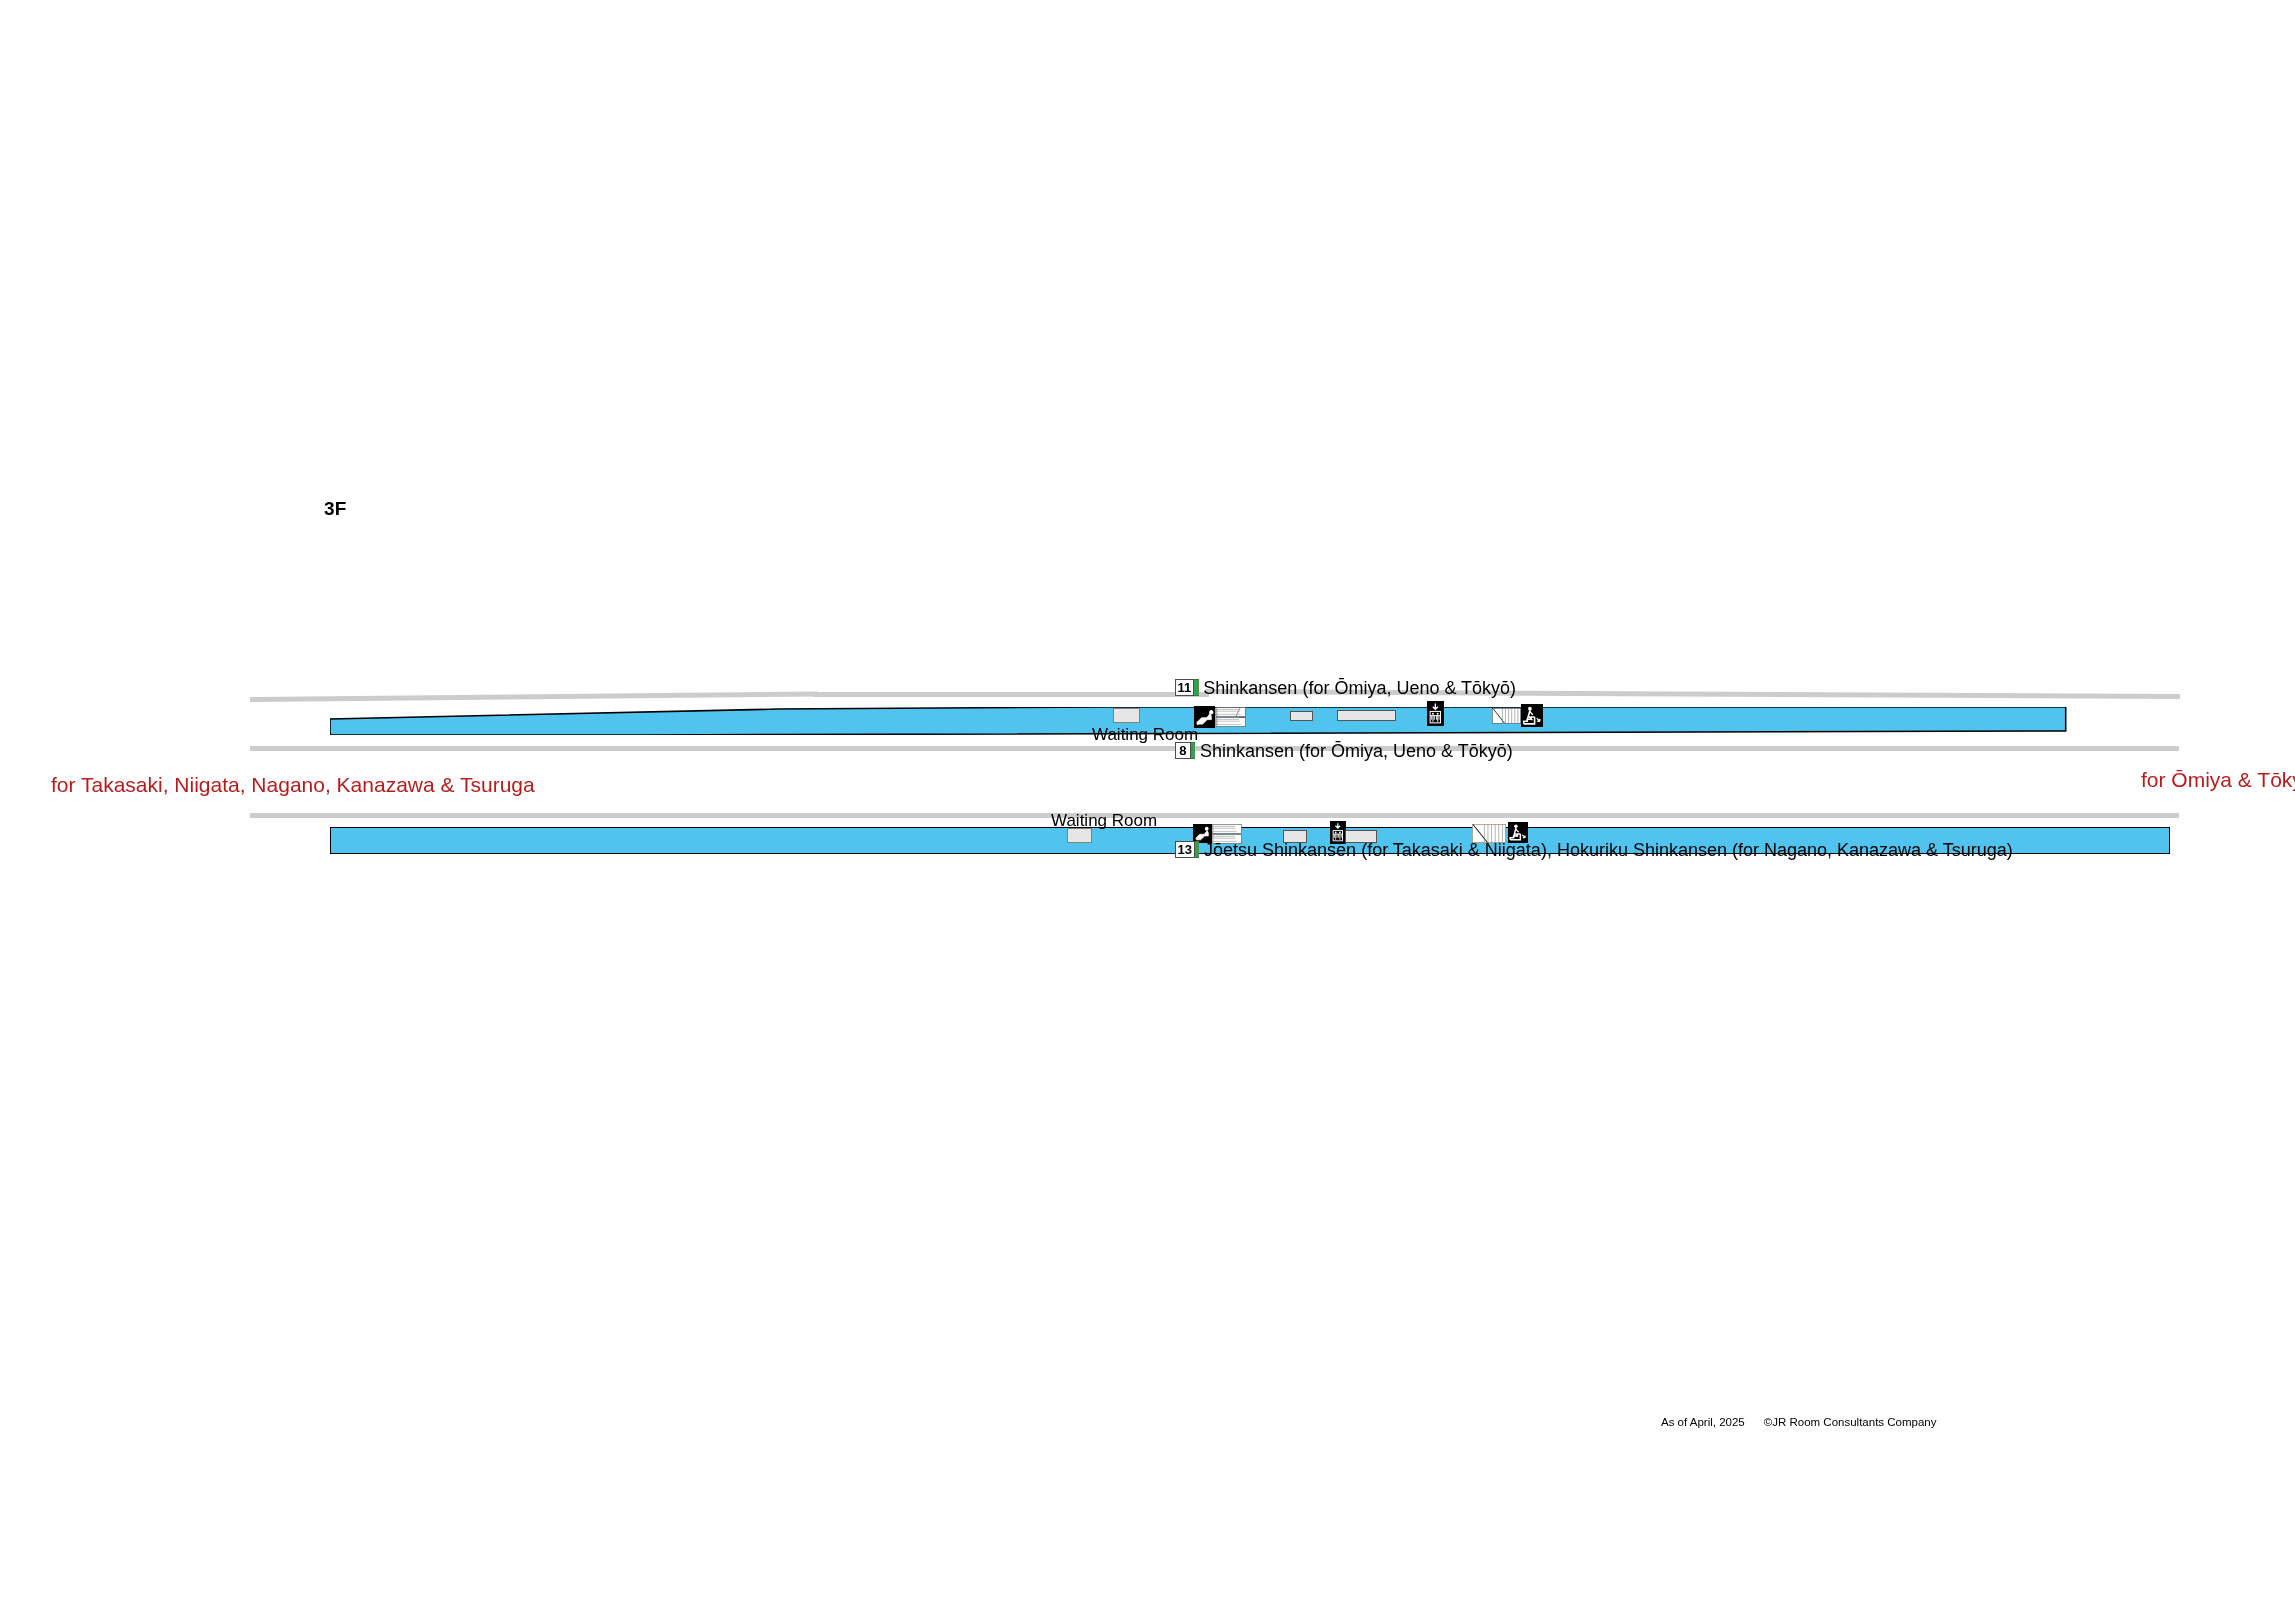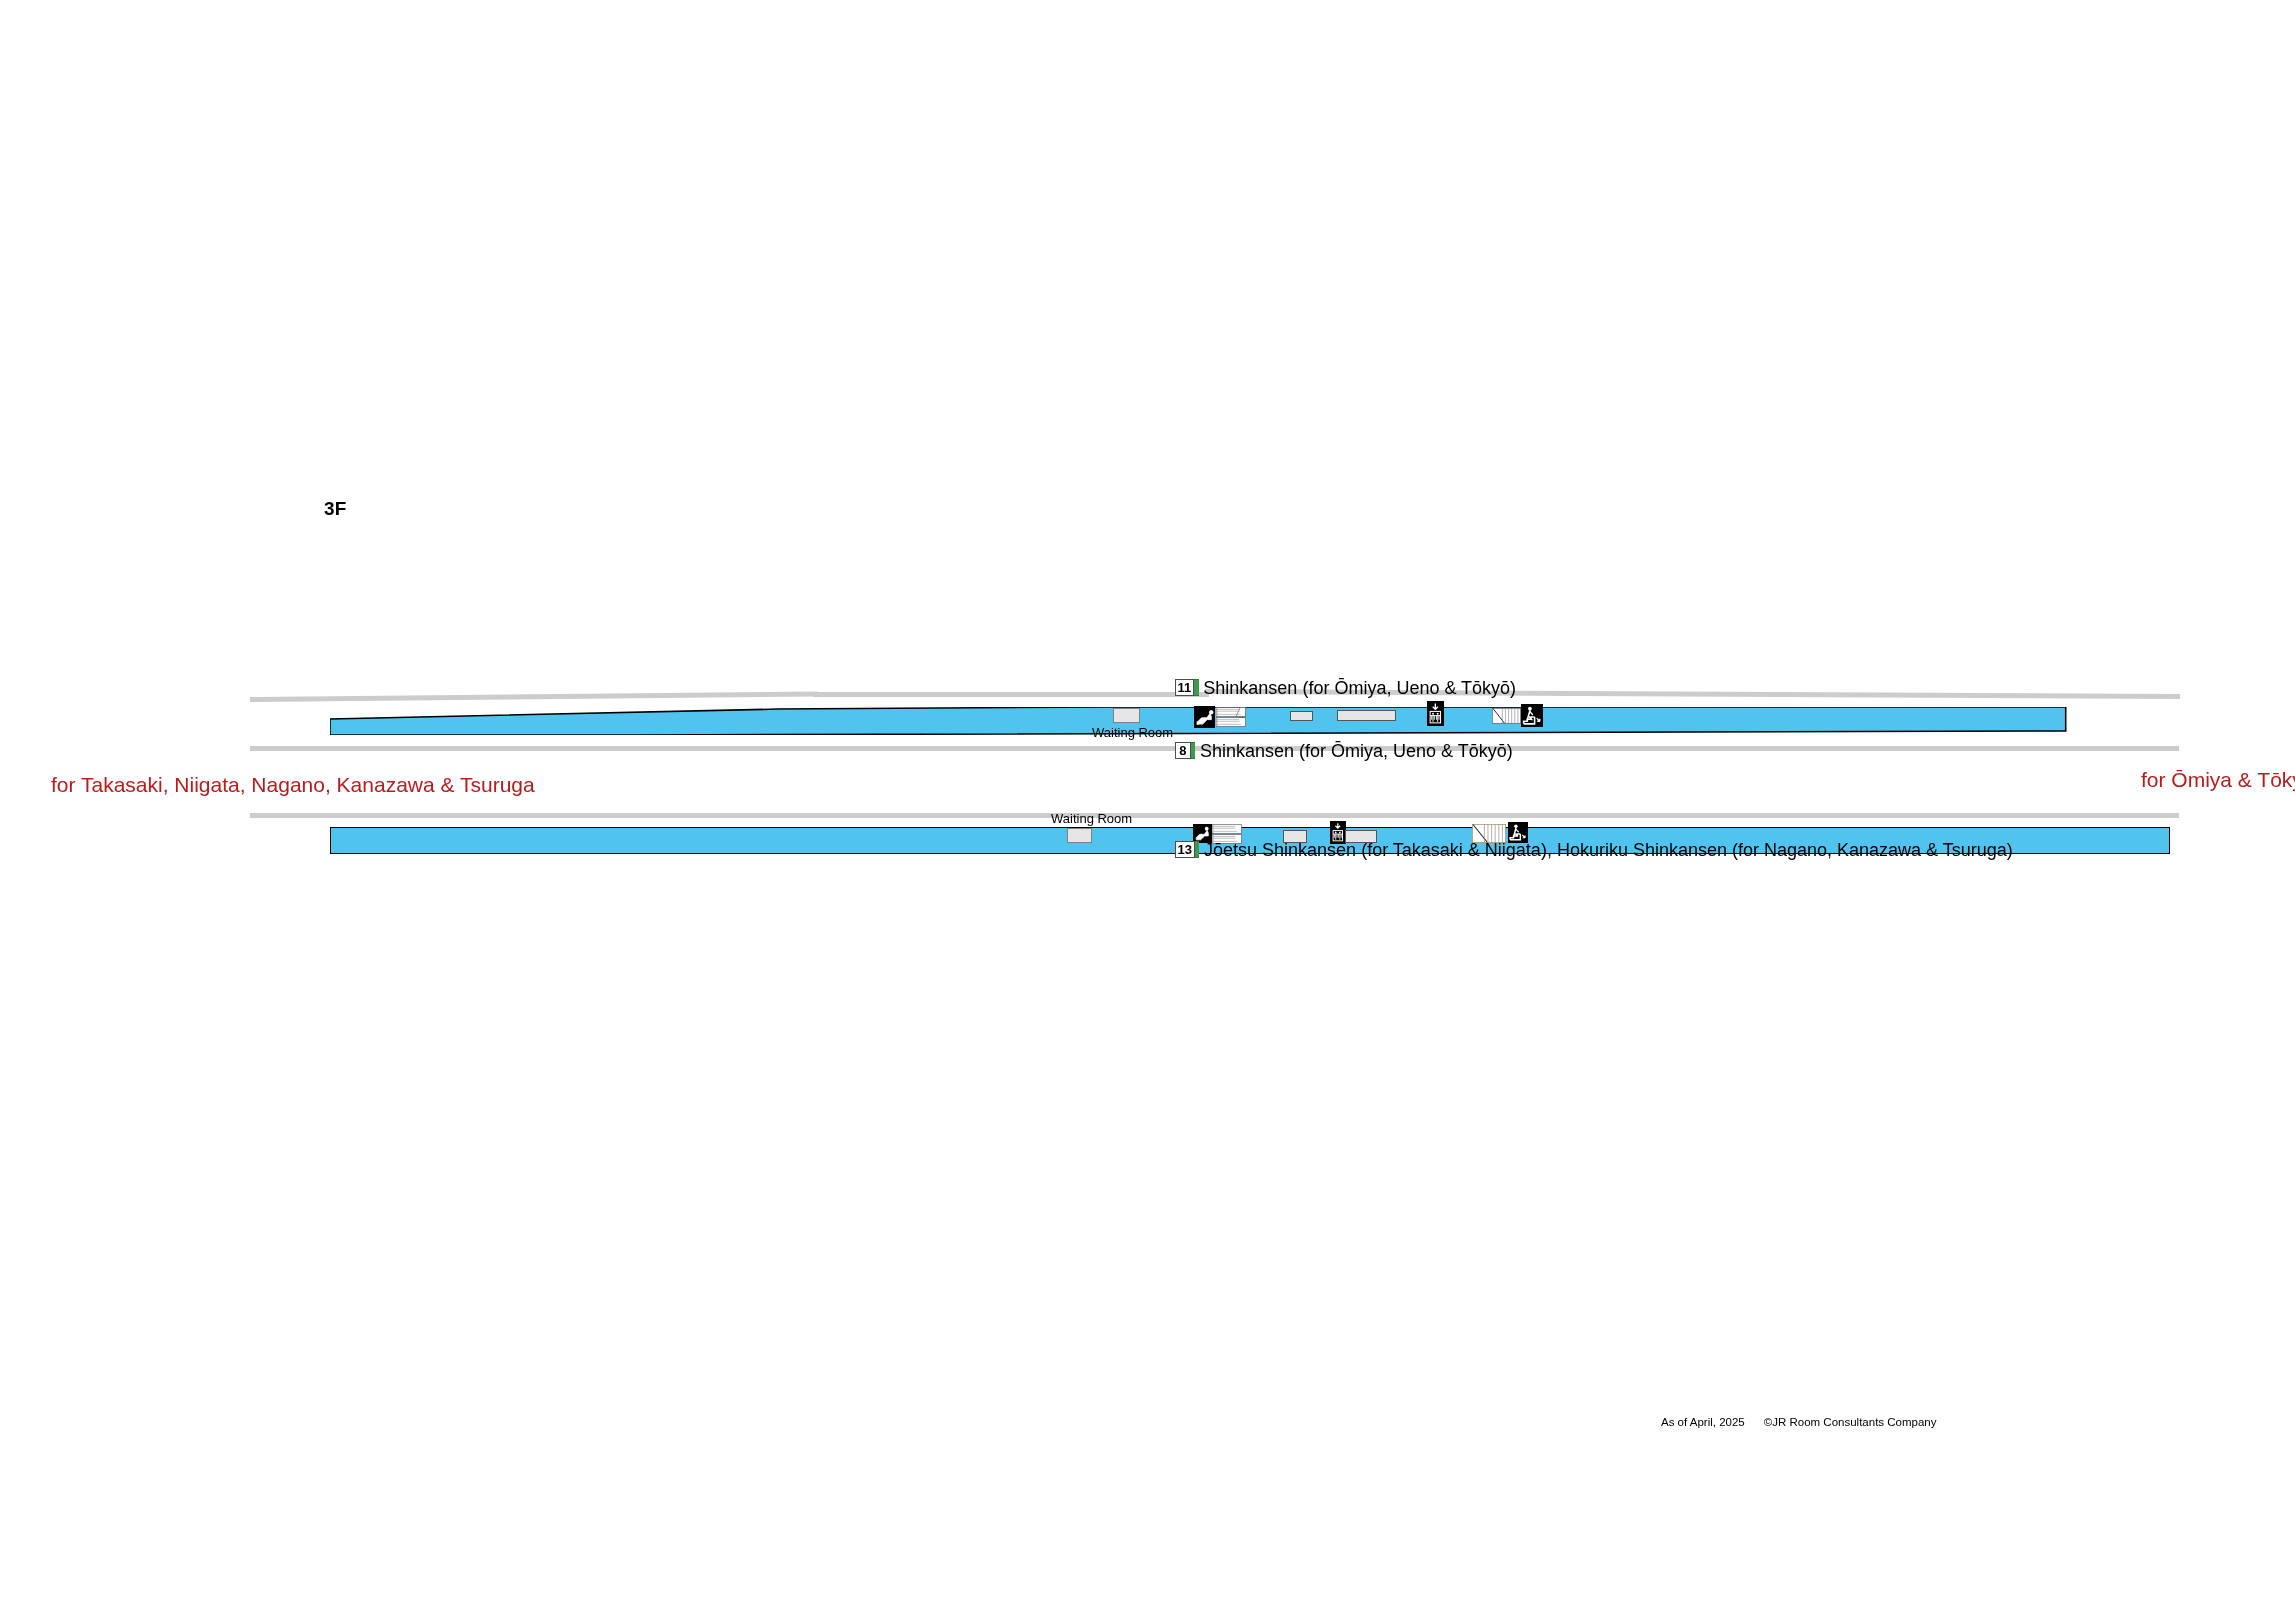--- a/index.html
+++ b/index.html
@@ -129,21 +129,21 @@
 
   
   .waiting-room-box {
     position: absolute;
     background: #e6e6e6;
     border: 1px solid #808080;
     box-sizing: border-box;
   }
   .waiting-room-text {
     position: absolute;
-    font-size: 13px;
+    font-size: 17px;
     color: #000;
     white-space: nowrap;
   }
   #waiting-room-box-upper  { left: 1113px; top: 708px; width: 27px; height: 14.6px; }
   #waiting-room-text-upper { left: 1092px; top: 725px; }
 
   #waiting-room-box-lower  { left: 1067px; top: 828px; width: 25px; height: 14.6px; }
   #waiting-room-text-lower { left: 1051px; top: 811px; }
 
   

